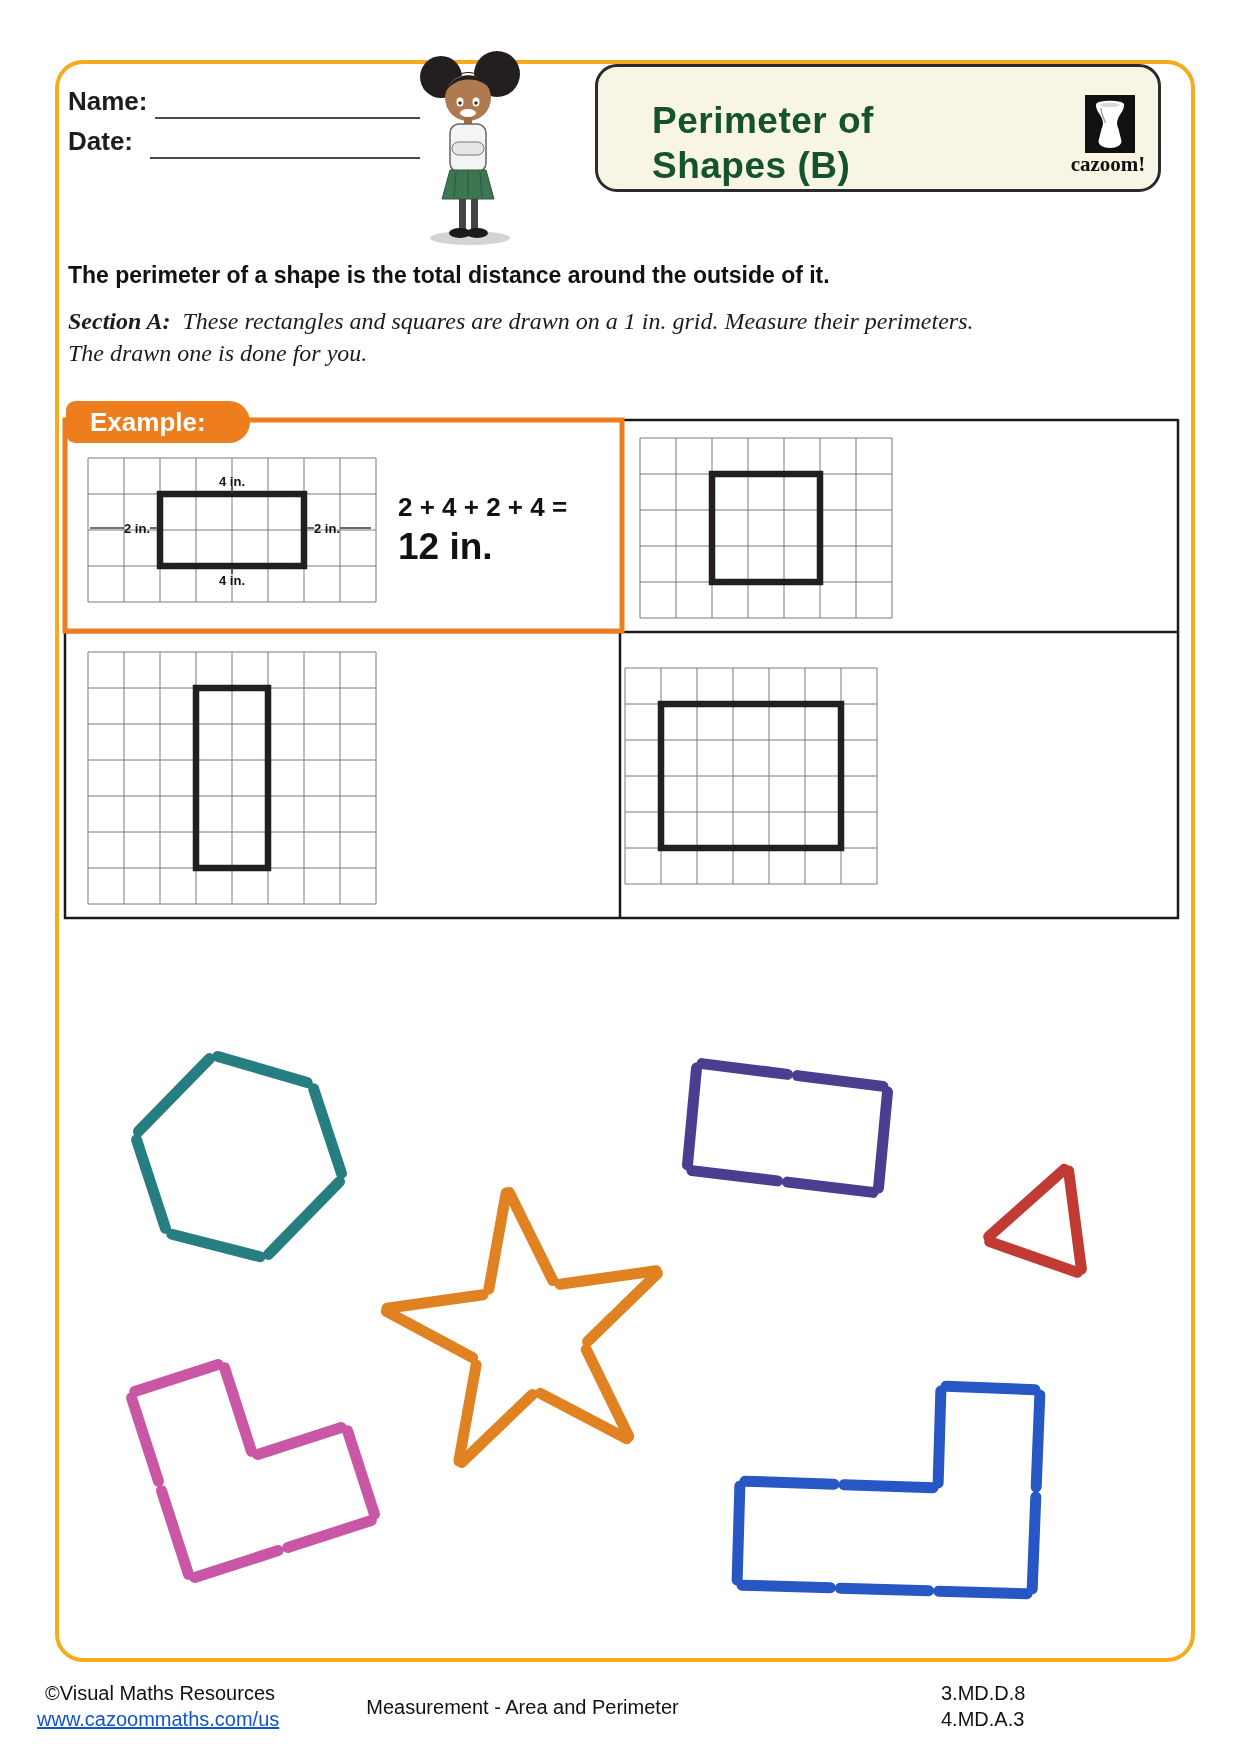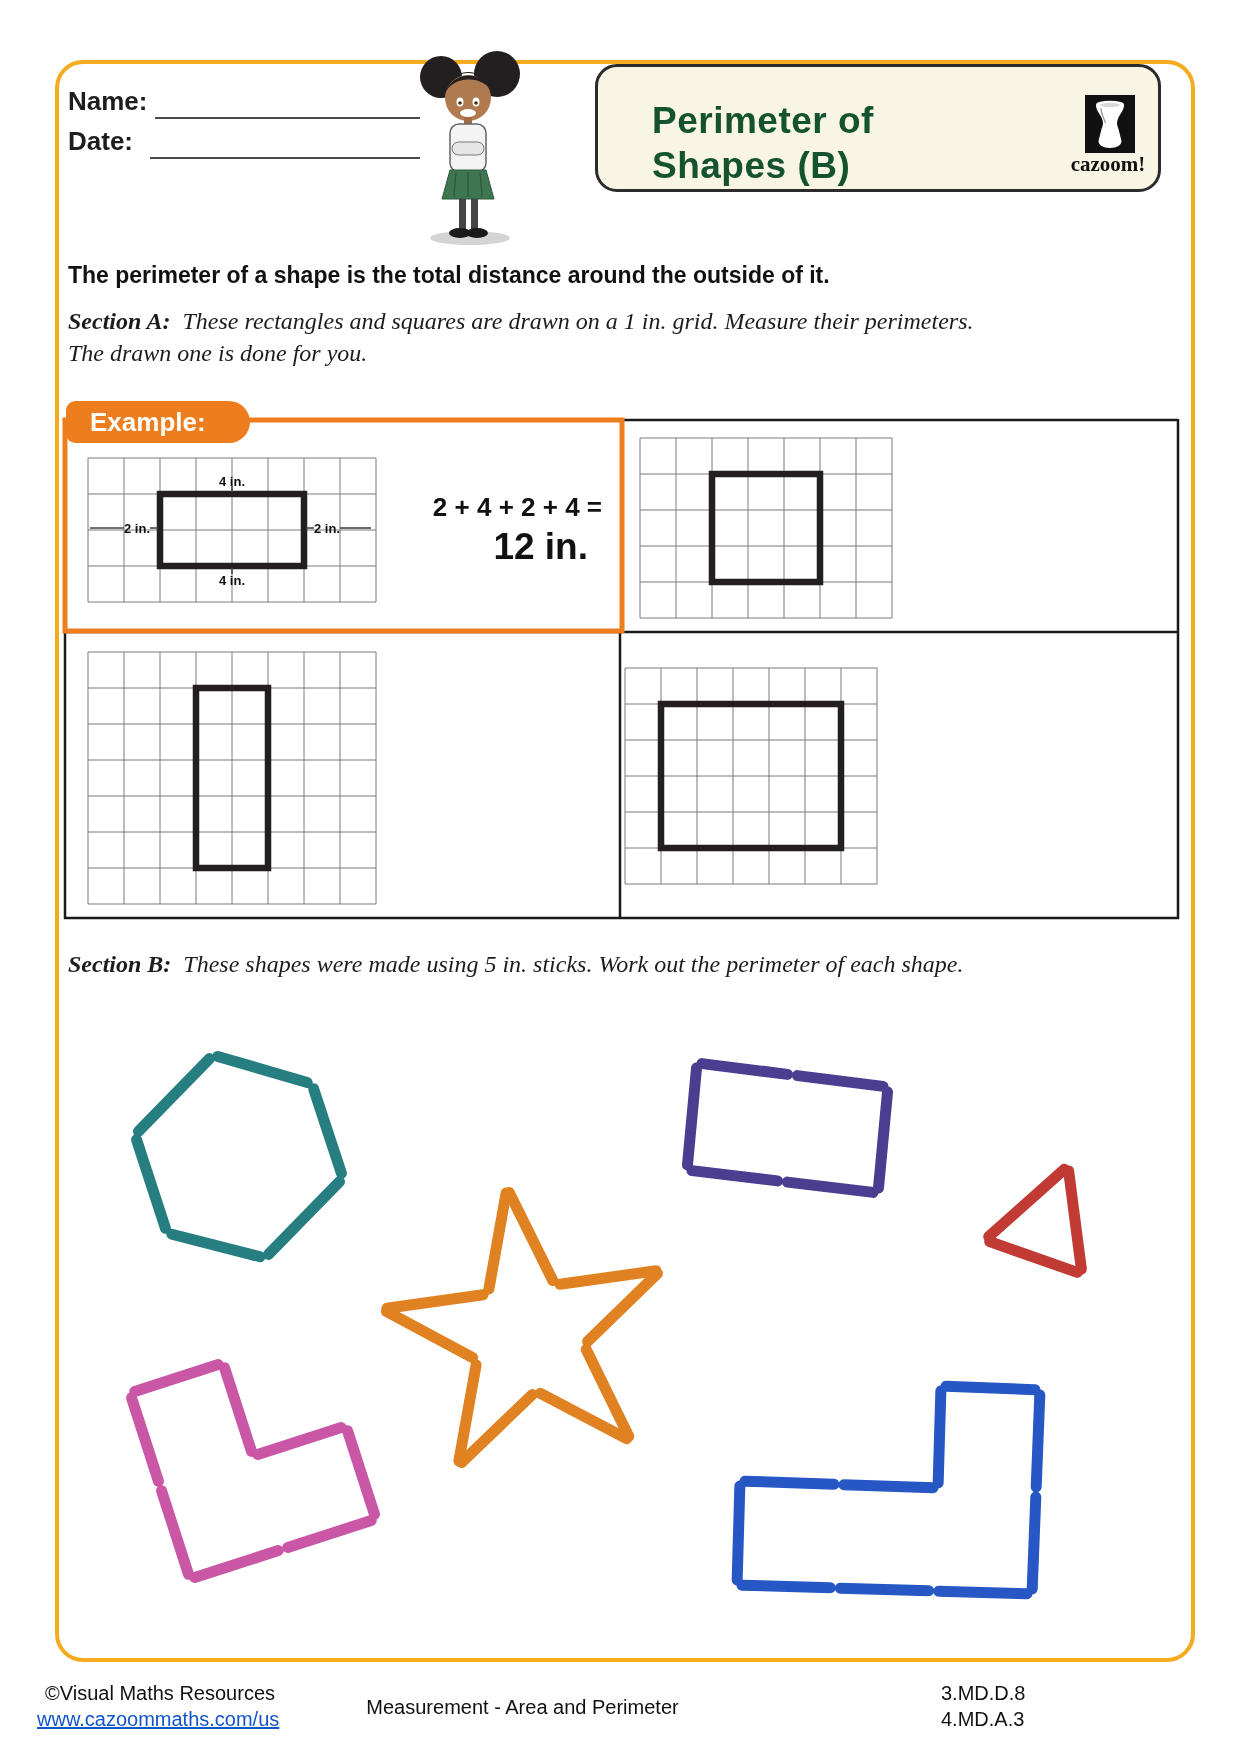--- a/index.html
+++ b/index.html
@@ -20,23 +20,23 @@
              font-family:"Liberation Serif",serif;font-weight:bold;font-size:21px;color:#111;}
   .intro{left:68px;top:262px;font-size:23px;font-weight:bold;color:#111;}
   .serif-block{font-family:"Liberation Serif",serif;font-style:italic;font-size:24px;
                color:#1c1c1c;line-height:32px;}
   .section-label{font-weight:bold;margin-right:12px;}
   .example-tab{left:66px;top:401px;width:184px;height:42px;background:#ee7d1d;
                border-radius:10px 22px 22px 10px;color:#fff;font-size:26px;font-weight:bold;
                line-height:42px;padding-left:24px;box-sizing:border-box;z-index:3;}
   .dim-label{font-size:13px;font-weight:bold;color:#111;transform:translate(-50%,-50%);
              white-space:nowrap;}
-  .equation{left:412px;top:492px;width:190px;text-align:right;font-size:26px;
+  .equation{left:398px;top:492px;width:190px;text-align:left;font-size:26px;
             font-weight:bold;color:#111;}
-  .answer{left:398px;top:526px;width:190px;text-align:right;font-size:37px;
+  .answer{left:398px;top:526px;width:190px;text-align:left;font-size:37px;
           font-weight:bold;color:#111;}
   .footer-text{font-size:20px;color:#111;}
   .f-link{color:#1155cc;text-decoration:underline;font-size:20px;}
   .f-center{left:0;top:1696px;width:1045px;text-align:center;}
   .f-right{width:255px;}
 </style>
 </head>
 <body>
 
 <div class="page">
@@ -248,23 +248,20 @@
   <div class="abs example-tab" style="background: rgb(238, 125, 29);">Example:</div>
 
   <div class="abs dim-label" style="left:232px;top:481px;">4 in.</div>
   <div class="abs dim-label" style="left:137px;top:528px;">2 in.</div>
   <div class="abs dim-label" style="left:327px;top:528px;">2 in.</div>
   <div class="abs dim-label" style="left:232px;top:580px;">4 in.</div>
 
   <div class="abs equation">2 + 4 + 2 + 4 =</div>
   <div class="abs answer">12 in.</div>
 
-  <div class="abs serif-block" style="left:68px;top:948px;">
-    <span class="section-label">Section B:</span><span>These shapes were made using 5 in. sticks. Work out the perimeter of each shape.</span>
-  </div>
 
   <div class="abs footer-text" style="left:45px;top:1682px;">©Visual Maths Resources</div>
   <a class="abs f-link" style="left: 37px; top: 1708px; color: rgb(17, 85, 204);" href="#">www.cazoommaths.com/us</a>
   <div class="abs footer-text f-center">Measurement - Area and Perimeter</div>
   <div class="abs footer-text f-right" style="left:941px;top:1682px;">3.MD.D.8</div>
   <div class="abs footer-text f-right" style="left:941px;top:1708px;">4.MD.A.3</div>
 
 </div>
 
 </body></html>

